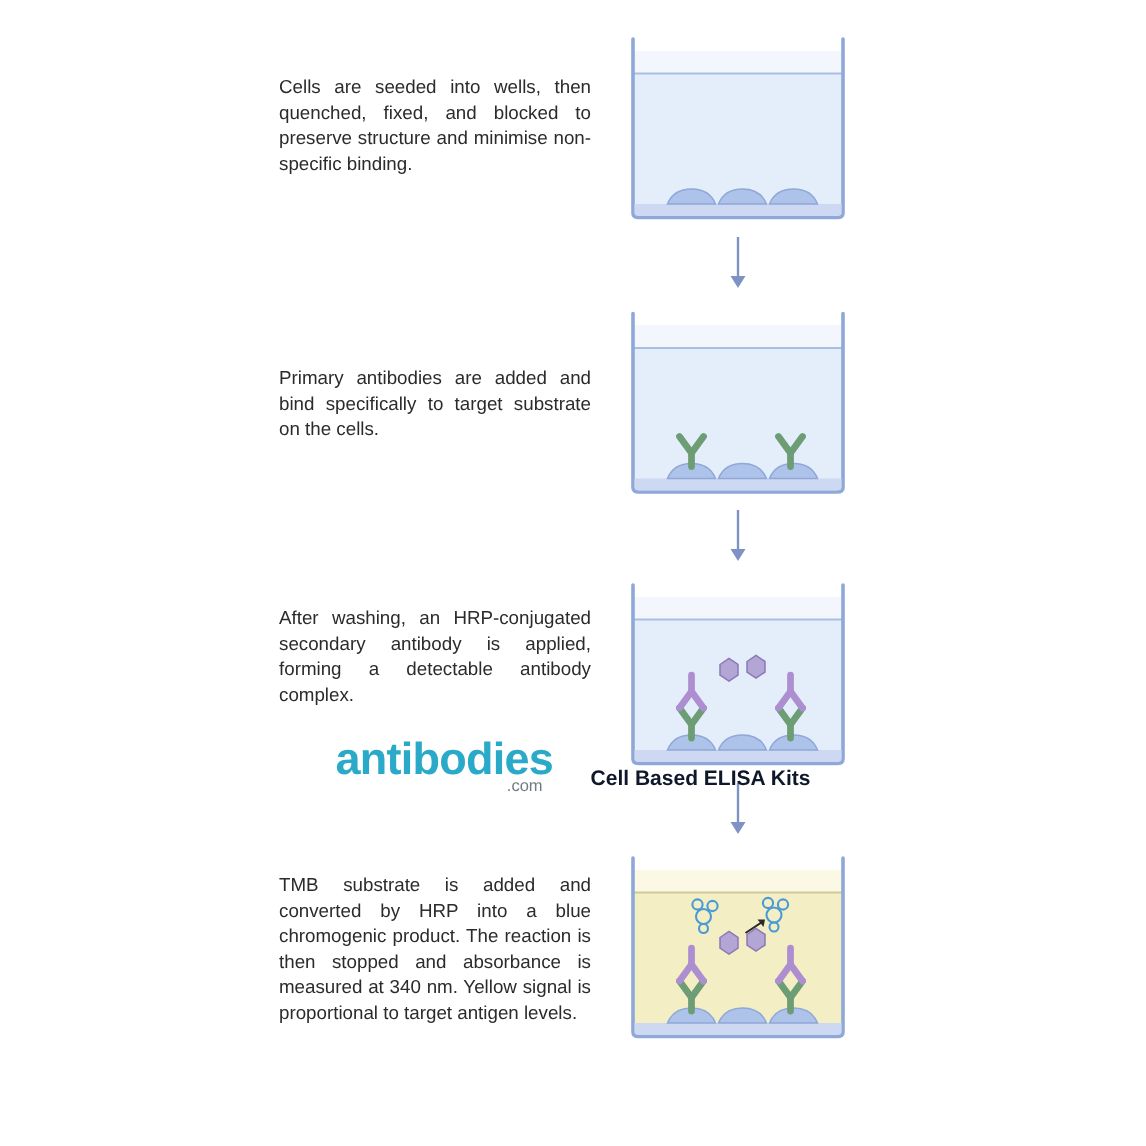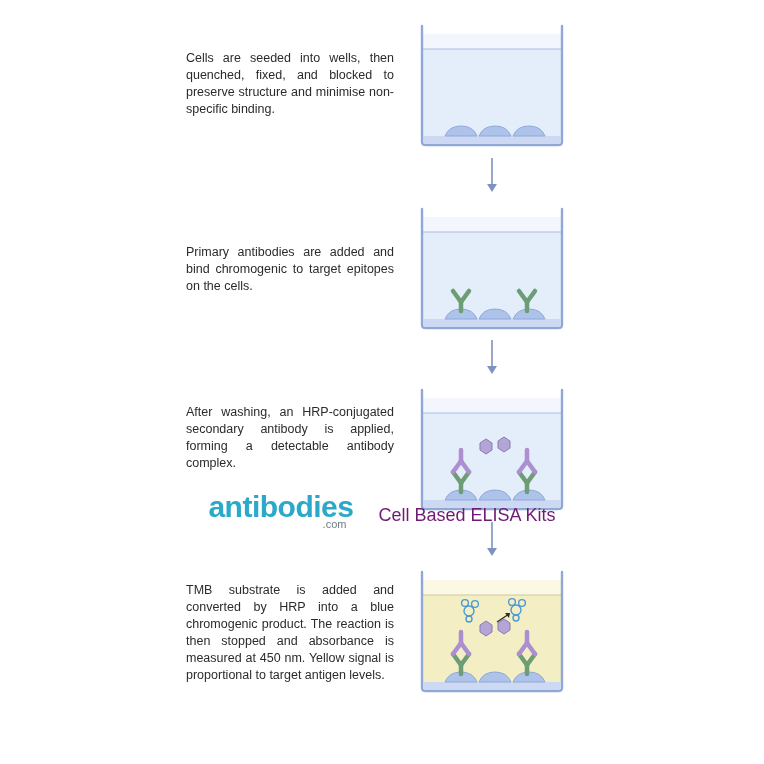--- a/index.html
+++ b/index.html
@@ -66,23 +66,23 @@
     color: #2aa9c9;
     letter-spacing: -0.5px;
   }
   .brand-sub {
     font-size: 11px;
     color: #6f7b82;
     margin-top: -3px;
     margin-right: 7px;
   }
   .footer-caption {
-    font-size: 18px;
-    font-weight: normal;
-    color: #701a75;
+    font-size: 14px;
+    font-weight: bold;
+    color: #0f172a;
     padding-bottom: 4px;
   }
 </style>
 </head>
 <body>
 
 <div class="diagram">
 
   <div class="step" style="top:24px;">
     <div class="step-text" style="top:26px;">Cells are seeded into wells, then quenched, fixed, and blocked to preserve structure and minimise non-specific binding.</div>
@@ -108,21 +108,21 @@
   </div>
 
   <div class="arrow" style="top:158px;">
     <svg width="16" height="36" viewBox="0 0 16 36">
       <line x1="8" y1="0" x2="8" y2="28" stroke="#7e93c4" stroke-width="1.6"></line>
       <path d="M3 26 L8 34 L13 26 Z" fill="#7e93c4"></path>
     </svg>
   </div>
 
   <div class="step" style="top:207px;">
-    <div class="step-text" style="top:37px;">Primary antibodies are added and bind chromogenic to target epitopes on the cells.</div>
+    <div class="step-text" style="top:37px;">Primary antibodies are added and bind specifically to target substrate on the cells.</div>
     <div class="well-wrap" style="top:0;">
       <svg width="146" height="124" viewBox="0 0 146 124">
         <rect x="3" y="10" width="140" height="111" fill="#e4edfa"></rect>
         <rect x="3" y="10" width="140" height="15" fill="#f3f7fd"></rect>
         <line x1="3" y1="25" x2="143" y2="25" stroke="#a9bee3" stroke-width="1.2"></line>
         <path d="M3 2 L3 118 Q3 121 7 121 L139 121 Q143 121 143 118 L143 2" fill="none" stroke="#8fa8d8" stroke-width="2.4" stroke-linecap="round"></path>
         <path d="M4 112 L142 112 L142 118 Q142 120 139 120 L7 120 Q4 120 4 118 Z" fill="#cdd9f2"></path>
         <g>
           <path d="M26 112 q4 -10 16 -10 q12 0 16 10 z" fill="#aec3ea" stroke="#8fa8d8" stroke-width="1"></path>
           <path d="M60 112 q4 -10 16 -10 q12 0 16 10 z" fill="#aec3ea" stroke="#8fa8d8" stroke-width="1"></path>
@@ -196,21 +196,21 @@
   </div>
 
   <div class="arrow" style="top:522px;">
     <svg width="16" height="36" viewBox="0 0 16 36">
       <line x1="8" y1="0" x2="8" y2="28" stroke="#7e93c4" stroke-width="1.6"></line>
       <path d="M3 26 L8 34 L13 26 Z" fill="#7e93c4"></path>
     </svg>
   </div>
 
   <div class="step" style="top:570px;">
-    <div class="step-text" style="top:12px;">TMB substrate is added and converted by HRP into a blue chromogenic product. The reaction is then stopped  and absorbance is measured at 450 nm. Yellow signal is proportional to target antigen levels.</div>
+    <div class="step-text" style="top:12px;">TMB substrate is added and converted by HRP into a blue chromogenic product. The reaction is then stopped  and absorbance is measured at 340 nm. Yellow signal is proportional to target antigen levels.</div>
     <div class="well-wrap" style="top:0;">
       <svg width="146" height="130" viewBox="0 0 146 130">
         <rect x="3" y="10" width="140" height="111" fill="#f4eec4"></rect>
         <rect x="3" y="10" width="140" height="15" fill="#fbf8e4"></rect>
         <line x1="3" y1="25" x2="143" y2="25" stroke="#cfc89a" stroke-width="1.2"></line>
         <path d="M3 2 L3 118 Q3 121 7 121 L139 121 Q143 121 143 118 L143 2" fill="none" stroke="#8fa8d8" stroke-width="2.4" stroke-linecap="round"></path>
         <path d="M4 112 L142 112 L142 118 Q142 120 139 120 L7 120 Q4 120 4 118 Z" fill="#cdd9f2"></path>
         <g>
           <path d="M26 112 q4 -10 16 -10 q12 0 16 10 z" fill="#aec3ea" stroke="#8fa8d8" stroke-width="1"></path>
           <path d="M60 112 q4 -10 16 -10 q12 0 16 10 z" fill="#aec3ea" stroke="#8fa8d8" stroke-width="1"></path>

